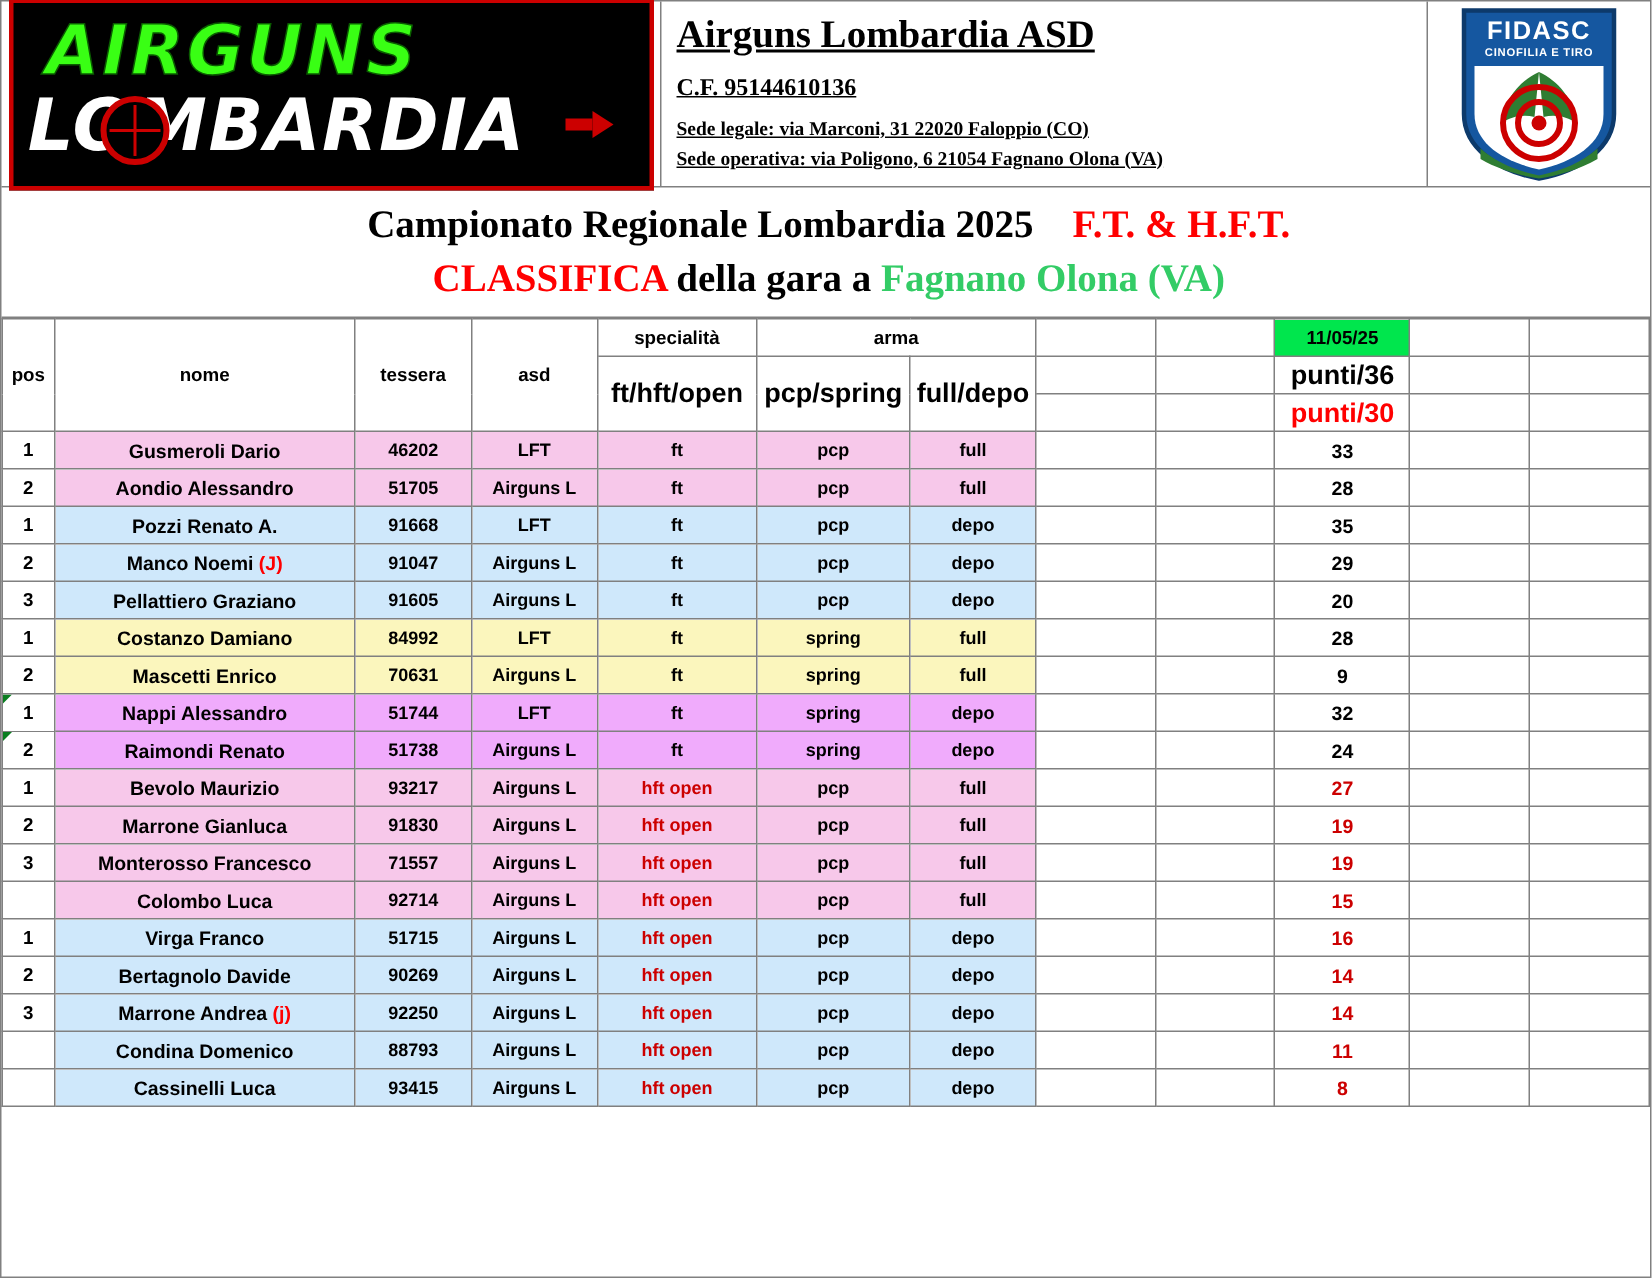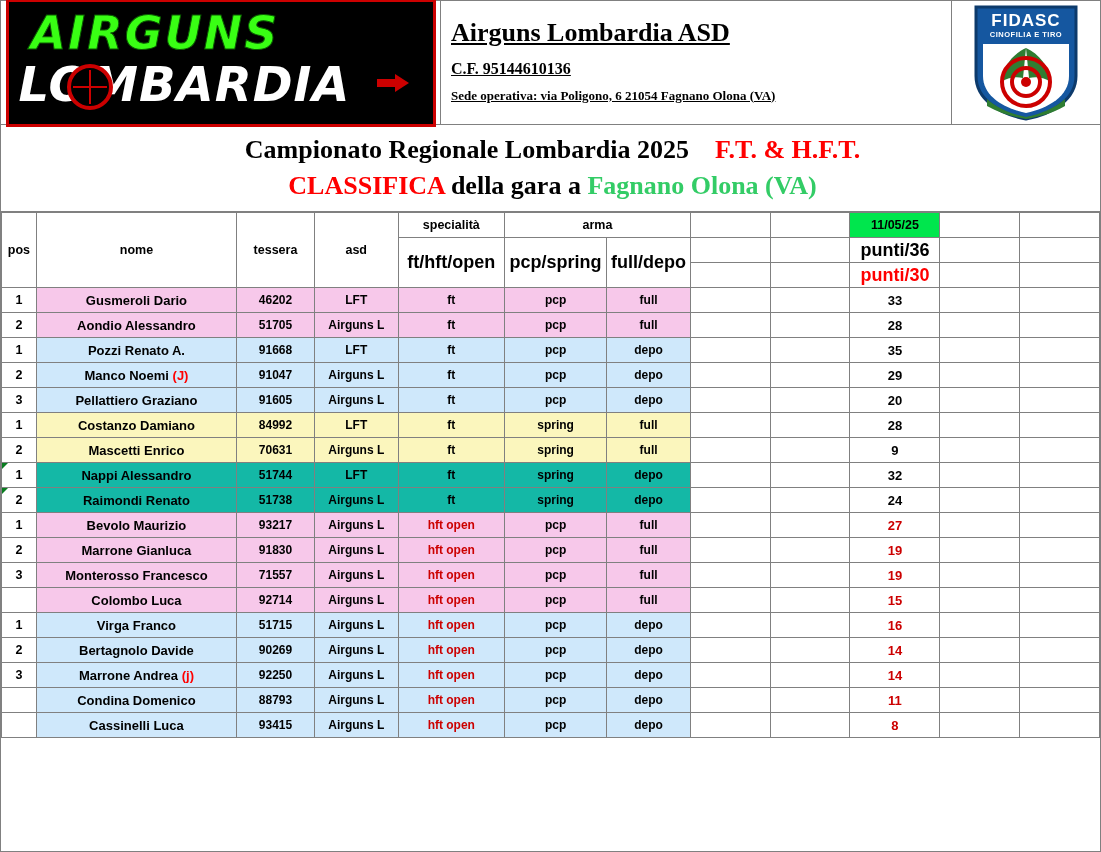--- a/index.html
+++ b/index.html
@@ -258,21 +258,21 @@
 
   .name-cell { text-align: left; padding-left: 8px; font-size: 13px; }
   .pos-cell { font-size: 12.5px; }
   .score-cell { font-size: 13px; }
   .score-red { color: #cc0000; }
   .jr { color: #ff0000; }
 
   .bg-pink   { background: #f7c8ea; }
   .bg-blue   { background: #cfe8fb; }
   .bg-yellow { background: #fbf6bd; }
-  .bg-green  { background: #14b8a6; margin-left: 16px; }
+  .bg-green  { background: #f0abfc; margin-left: 16px; }
   .bg-white  { background: #ffffff; }
   .hft-red   { color: #cc0000; }
   .tri {
     position: relative;
   }
   .tri:before {
     content:"";
     position:absolute;
     left:0; top:0;
     border-left: 6px solid #0a7d20;
@@ -292,20 +292,21 @@
         <div class="logo-lombardia">LOMBARDIA</div>
         <div class="logo-target"></div>
         <div class="logo-pellet-tail"></div>
         <div class="logo-pellet"></div>
       </div>
     </div>
 
     <div class="title-cell">
       <div class="org-name">Airguns Lombardia ASD</div>
       <div class="org-cf">C.F. 95144610136</div>
+      <div class="org-addr">Sede legale: via Marconi, 31  22020 Faloppio (CO)</div>
       <div class="org-addr">Sede operativa: via Poligono, 6  21054 Fagnano Olona (VA)</div>
     </div>
 
     <div class="fidasc-cell">
       <div class="fidasc-shield">
         <svg class="shield-bg" viewBox="0 0 106 118">
           <path d="M3 3 H103 V72 C103 95 80 110 53 115 C26 110 3 95 3 72 Z" fill="#1557a0" stroke="#0d3a6b" stroke-width="3"></path>
           <path d="M10 40 H96 V72 C96 92 76 104 53 109 C30 104 10 92 10 72 Z" fill="#ffffff"></path>
           <path d="M53 44 C40 50 30 62 28 78 C34 74 42 72 50 74 L53 44 Z" fill="#2f7d32"></path>
           <path d="M53 44 C66 50 76 62 78 78 C72 74 64 72 56 74 L53 44 Z" fill="#2f7d32"></path>

